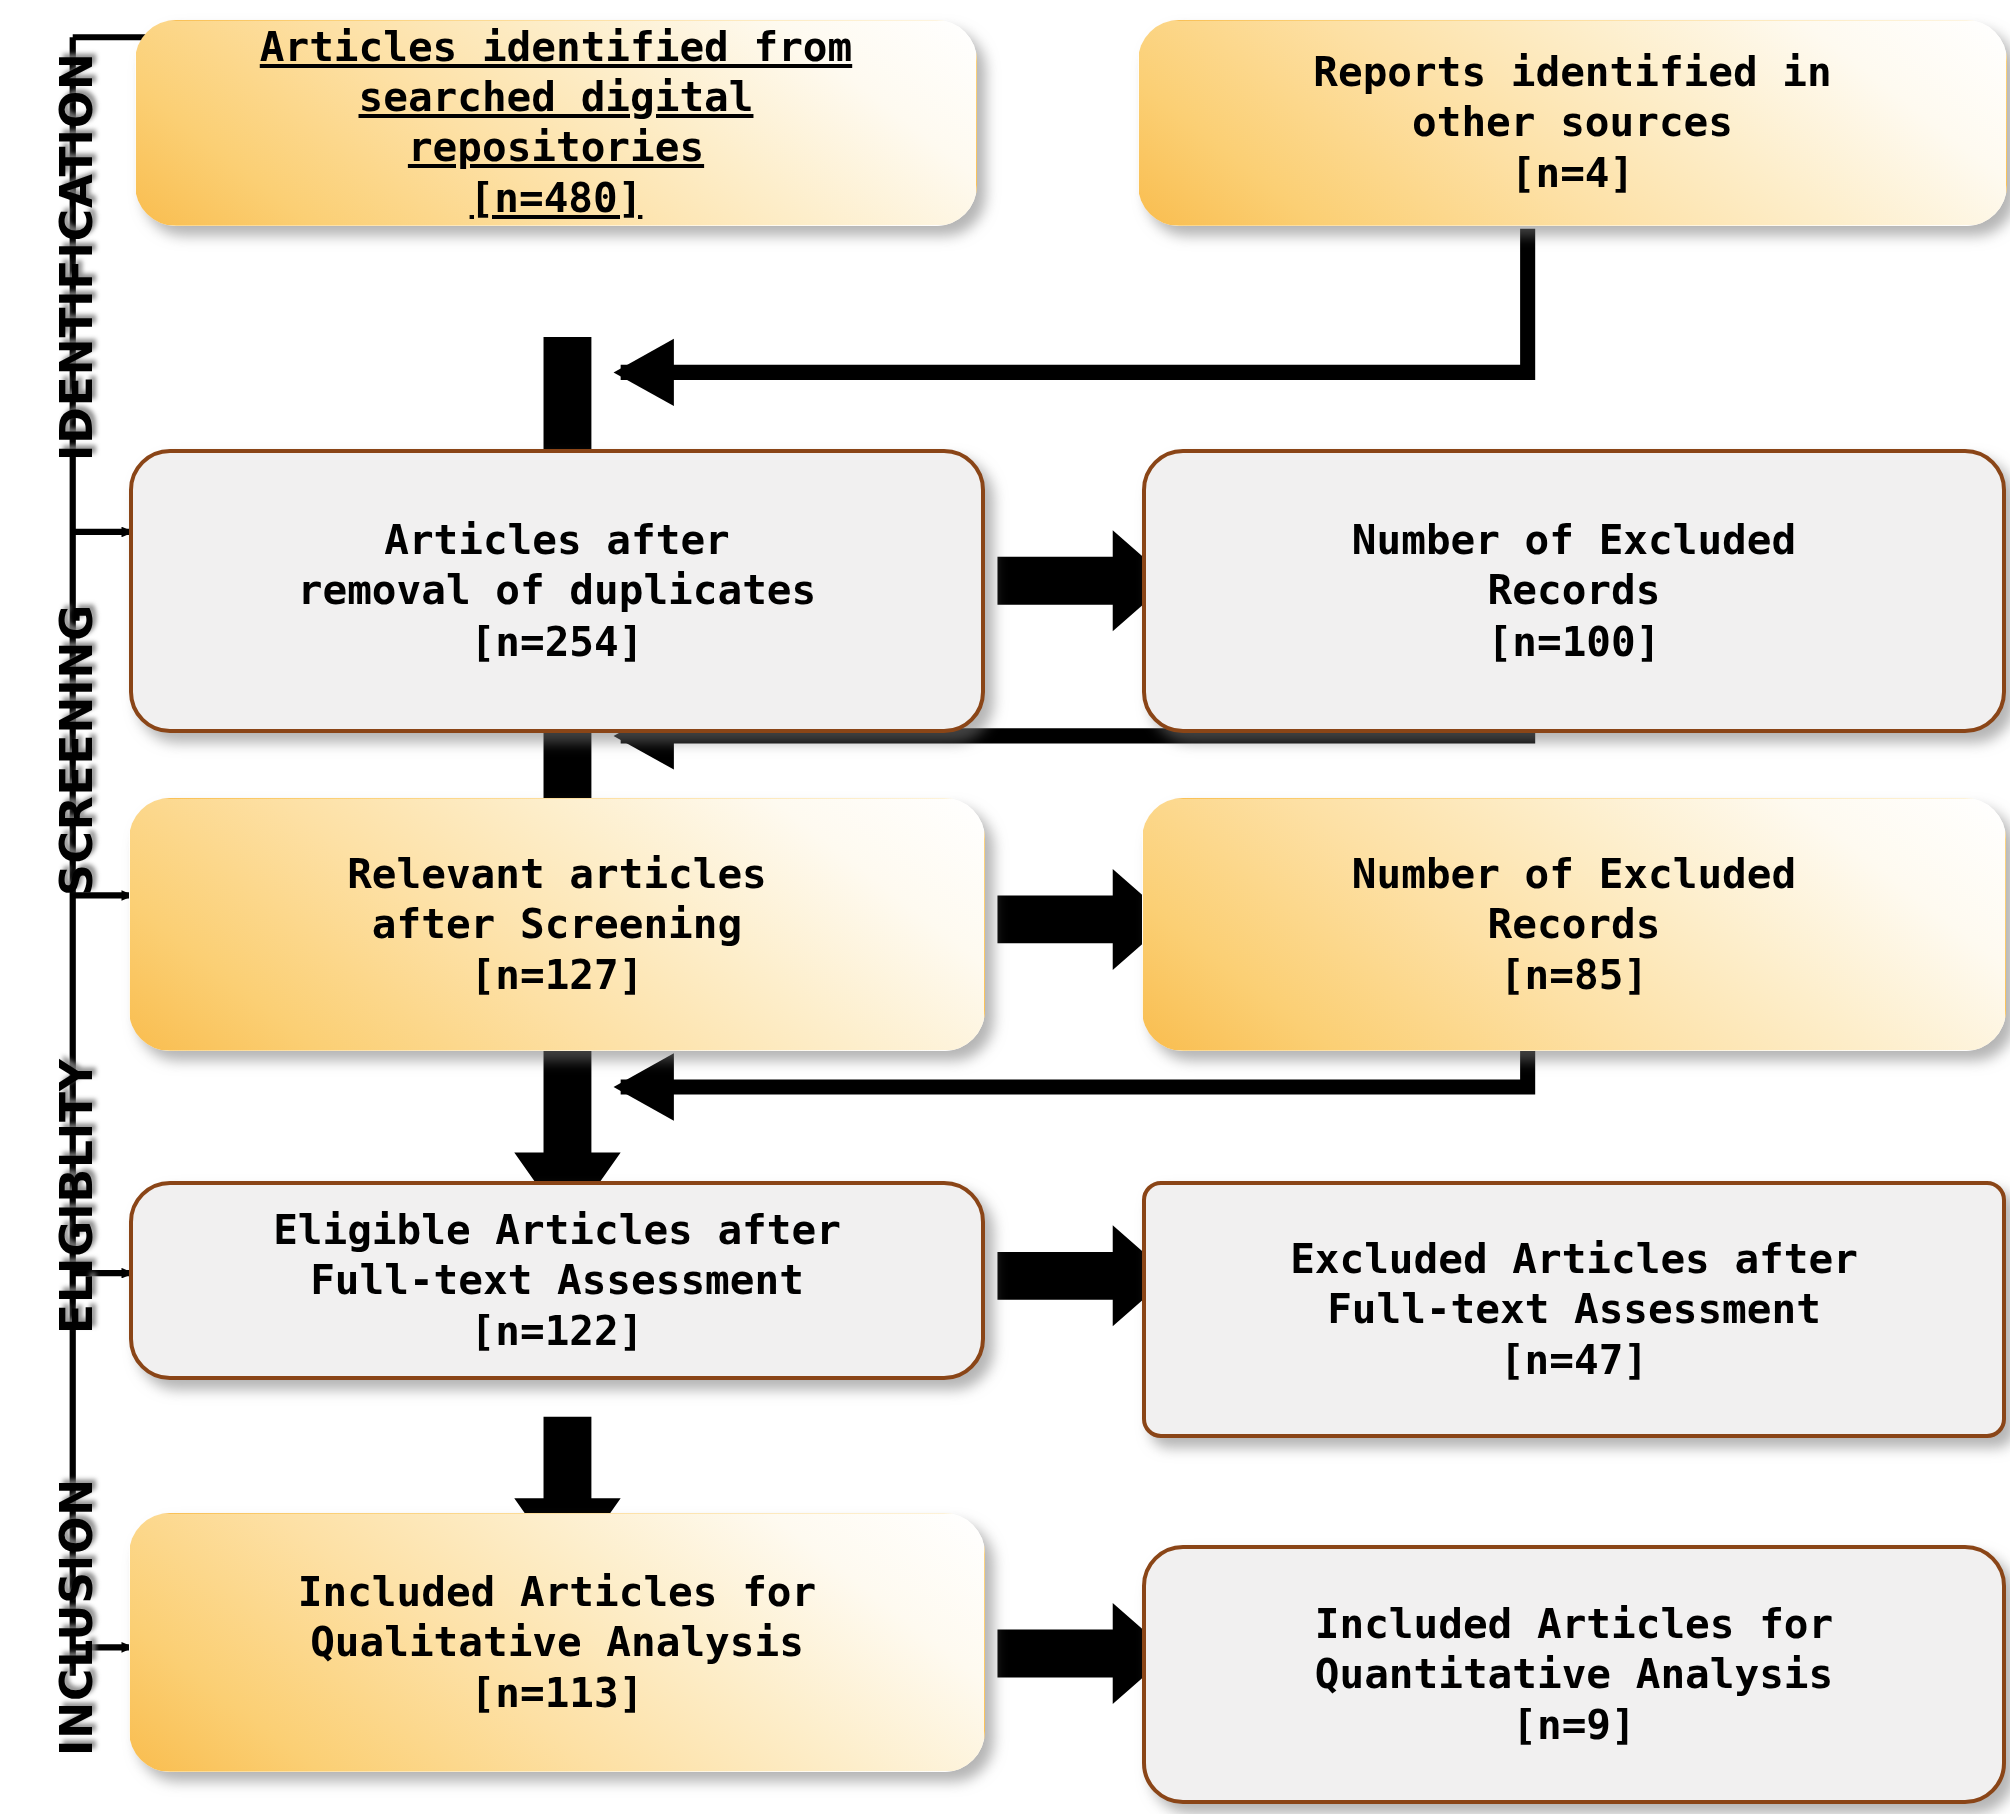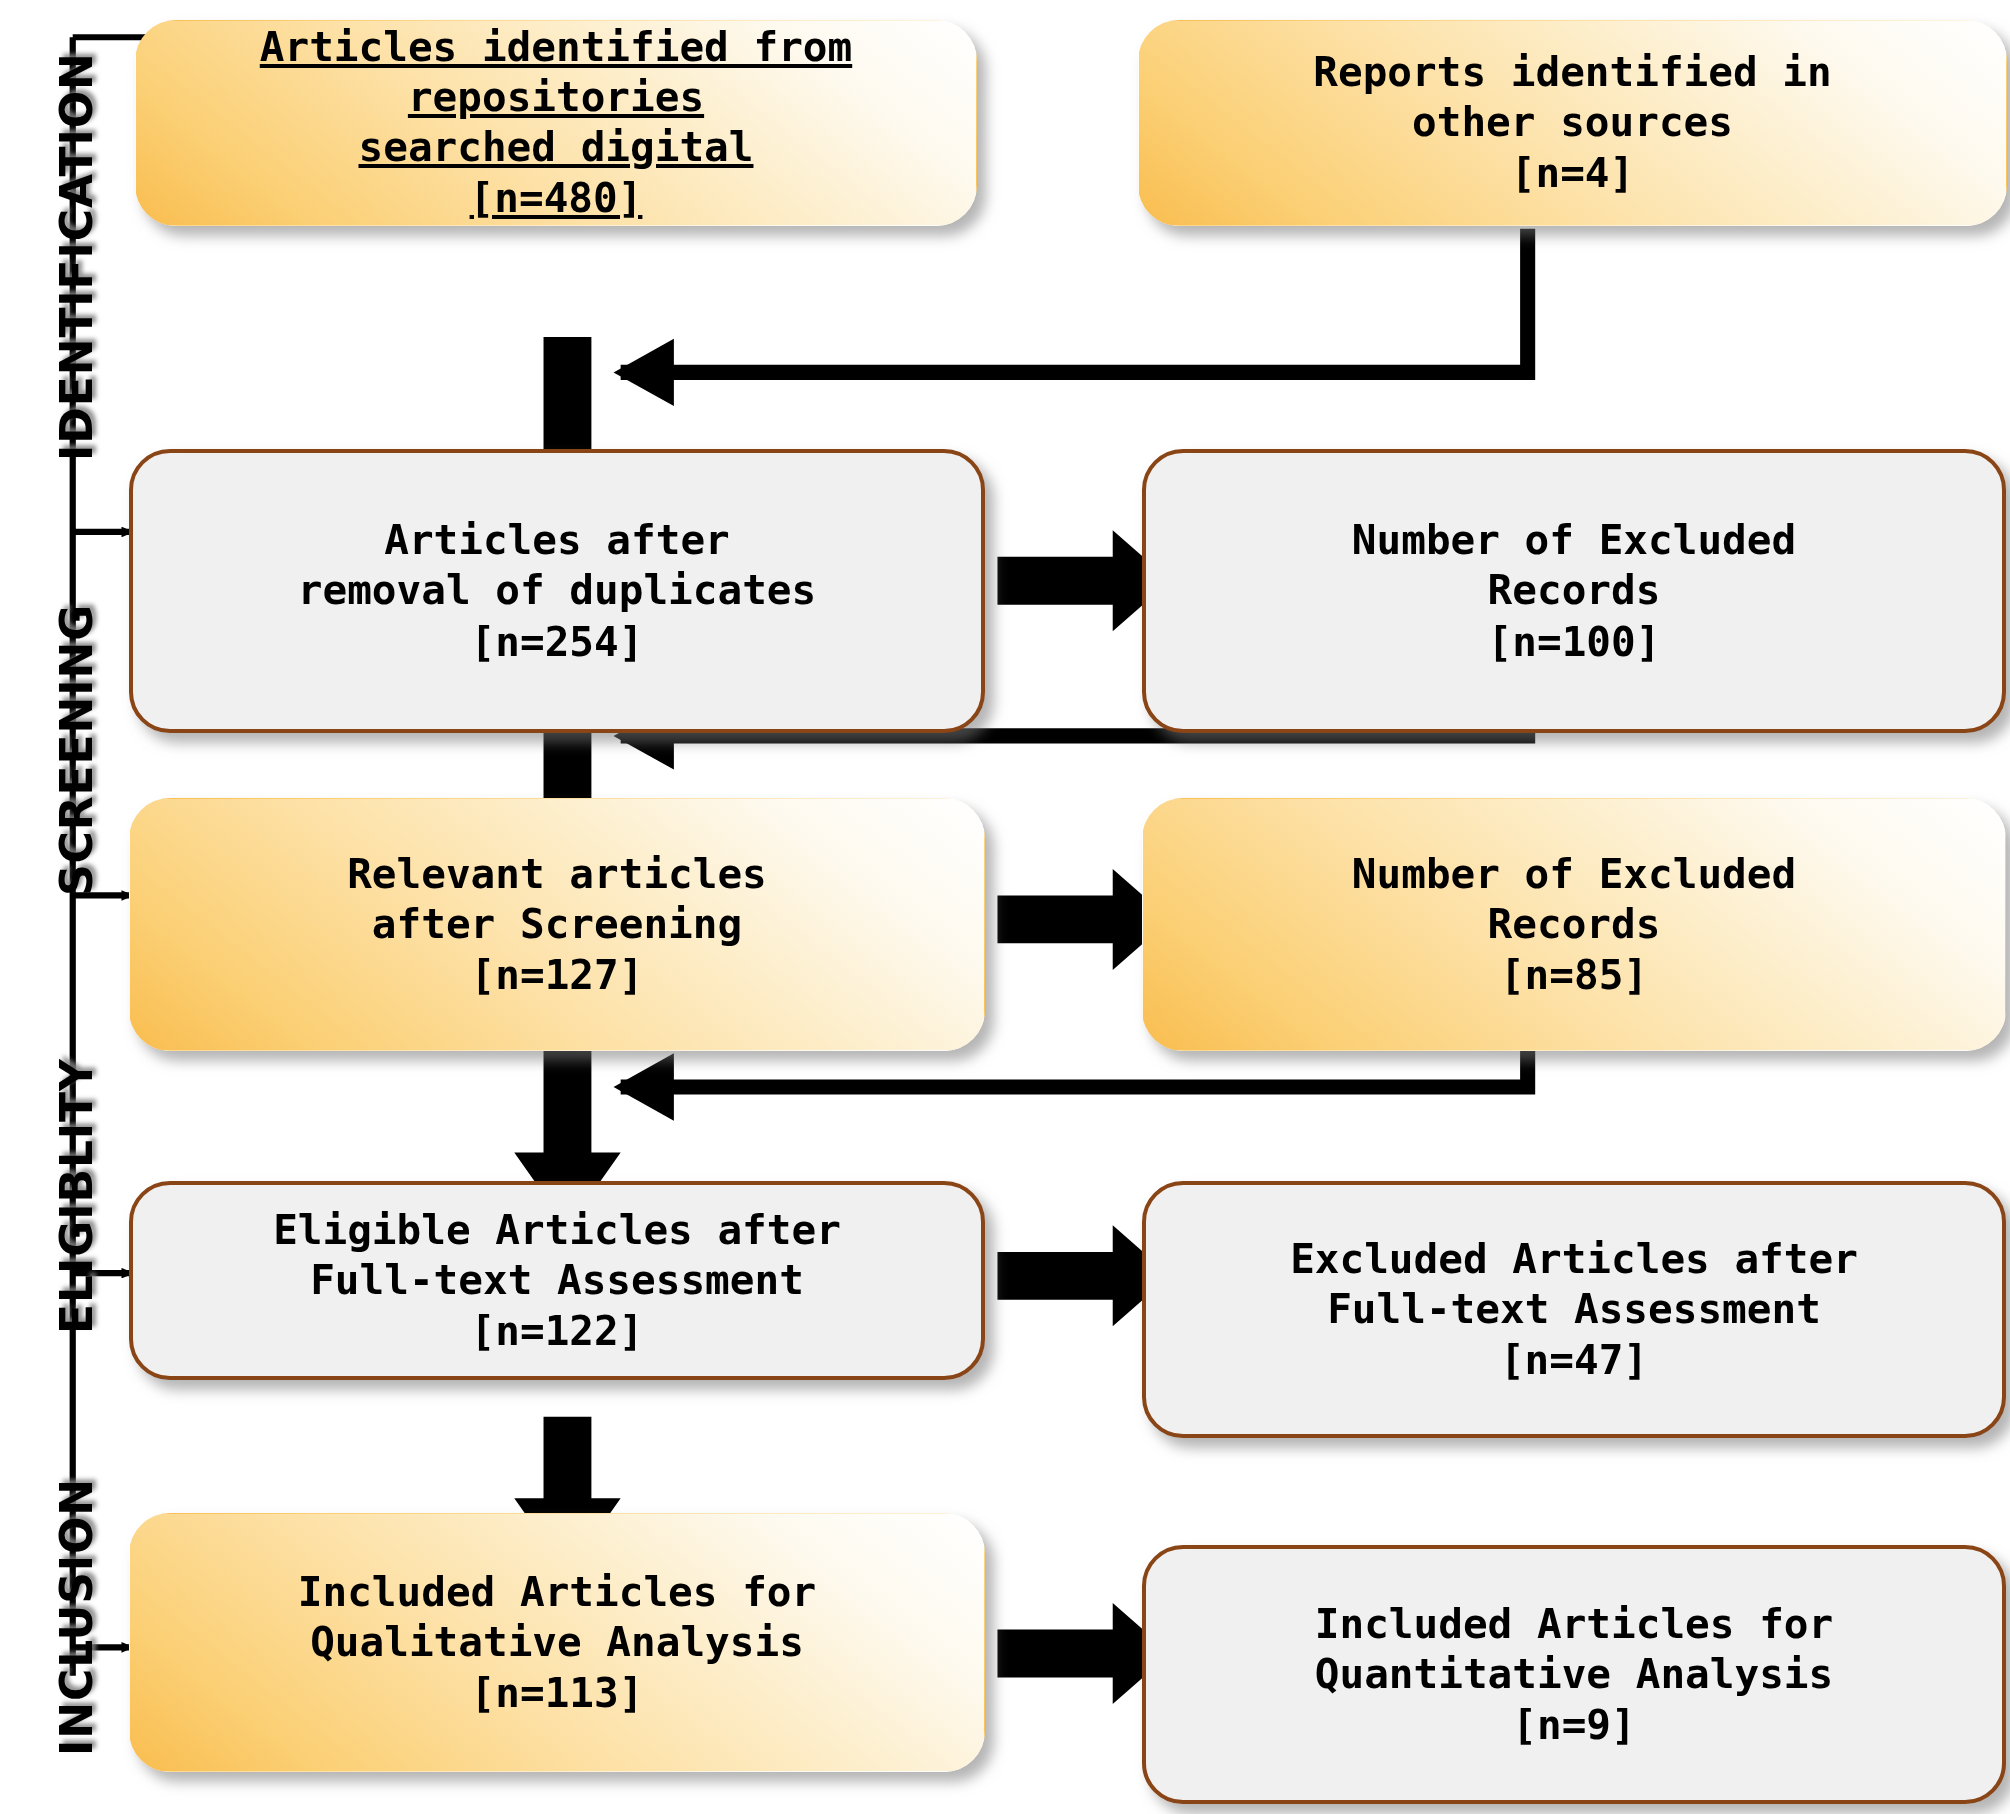--- a/index.html
+++ b/index.html
@@ -168,22 +168,22 @@
       <polygon points="613,1598 667,1598 667,1690 700,1690 640,1775 580,1690 613,1690" fill="#000000"></polygon>
     </g>
 
     <g>
       <polygon points="1125,1838 1255,1838 1255,1808 1320,1865 1255,1922 1255,1892 1125,1892" fill="#000000"></polygon>
     </g>
   </svg>
 
   <div class="node orange" style="left:135px; top:19.5px; width:842px; height:206px;text-decoration:underline;">
     <span class="nline">Articles identified from</span>
+    <span class="nline">searched digital</span>
     <span class="nline">repositories</span>
-    <span class="nline">searched digital</span>
     <span class="ncount">[n=480]</span>
   </div>
 
   <div class="node orange" style="left:1138px; top:19.5px; width:869px; height:206px;">
     <span class="nline">Reports identified in</span>
     <span class="nline">other sources</span>
     <span class="ncount">[n=4]</span>
   </div>
 
   <div class="node gray" style="left:129px; top:417px; width:856px; height:284px;">
@@ -209,21 +209,21 @@
     <span class="nline">Records</span>
     <span class="ncount">[n=85]</span>
   </div>
 
   <div class="node gray" style="left:129px; top:1149px; width:856px; height:199px;">
     <span class="nline">Eligible Articles after</span>
     <span class="nline">Full-text Assessment</span>
     <span class="ncount">[n=122]</span>
   </div>
 
-  <div class="node gray" style="left:1142px; top:1149px; width:864px; height:257px;">
+  <div class="node gray" style="left:1142px; top:1149px; width:864px; height:257px;border-radius:19px;">
     <span class="nline">Excluded Articles after</span>
     <span class="nline">Full-text Assessment</span>
     <span class="ncount">[n=47]</span>
   </div>
 
   <div class="node orange" style="left:129px; top:1513px; width:856px; height:259px;">
     <span class="nline">Included Articles for</span>
     <span class="nline">Qualitative Analysis</span>
     <span class="ncount">[n=113]</span>
   </div>

